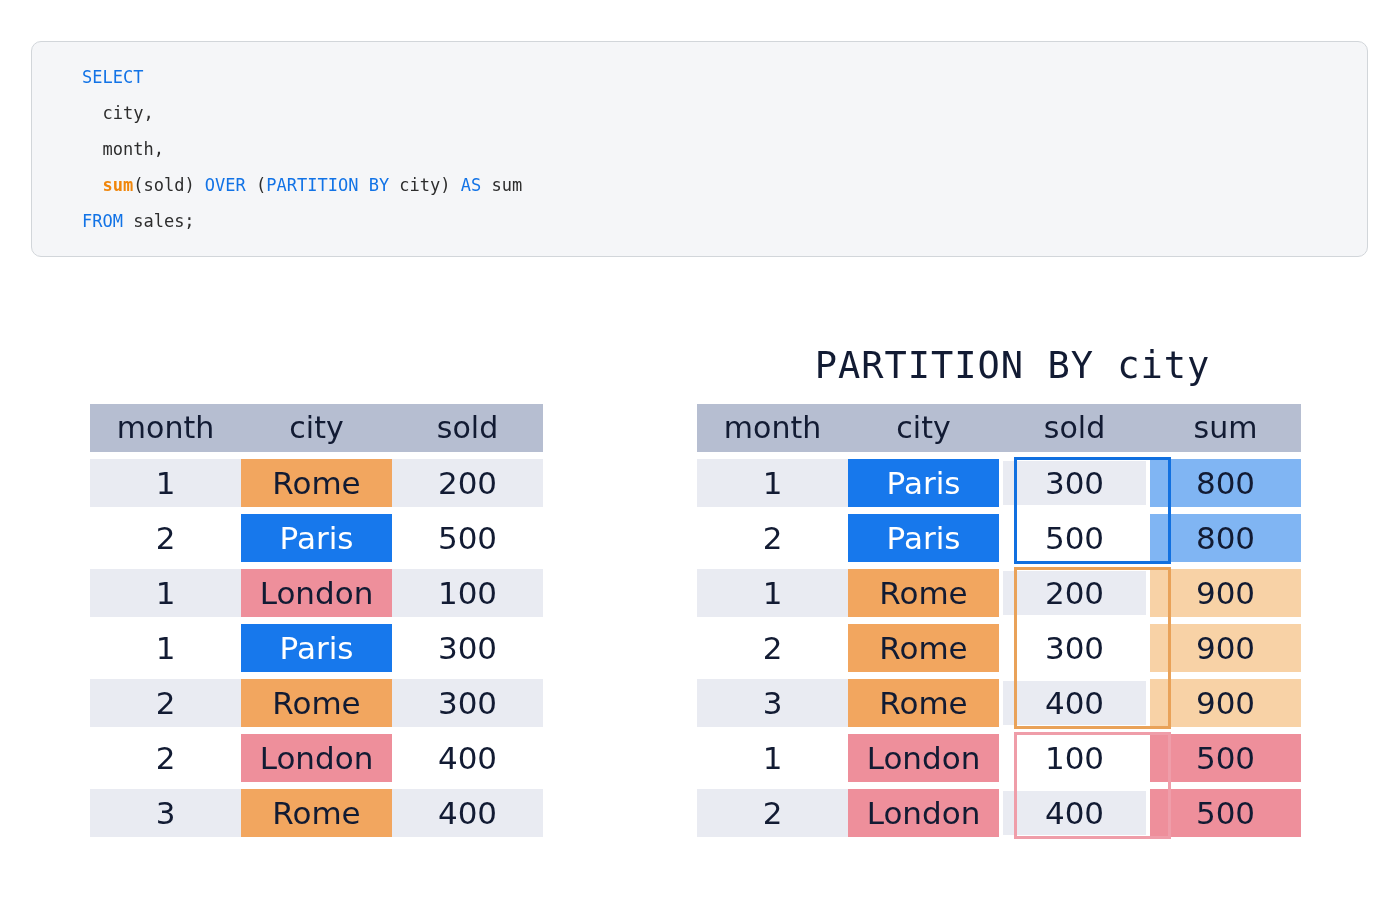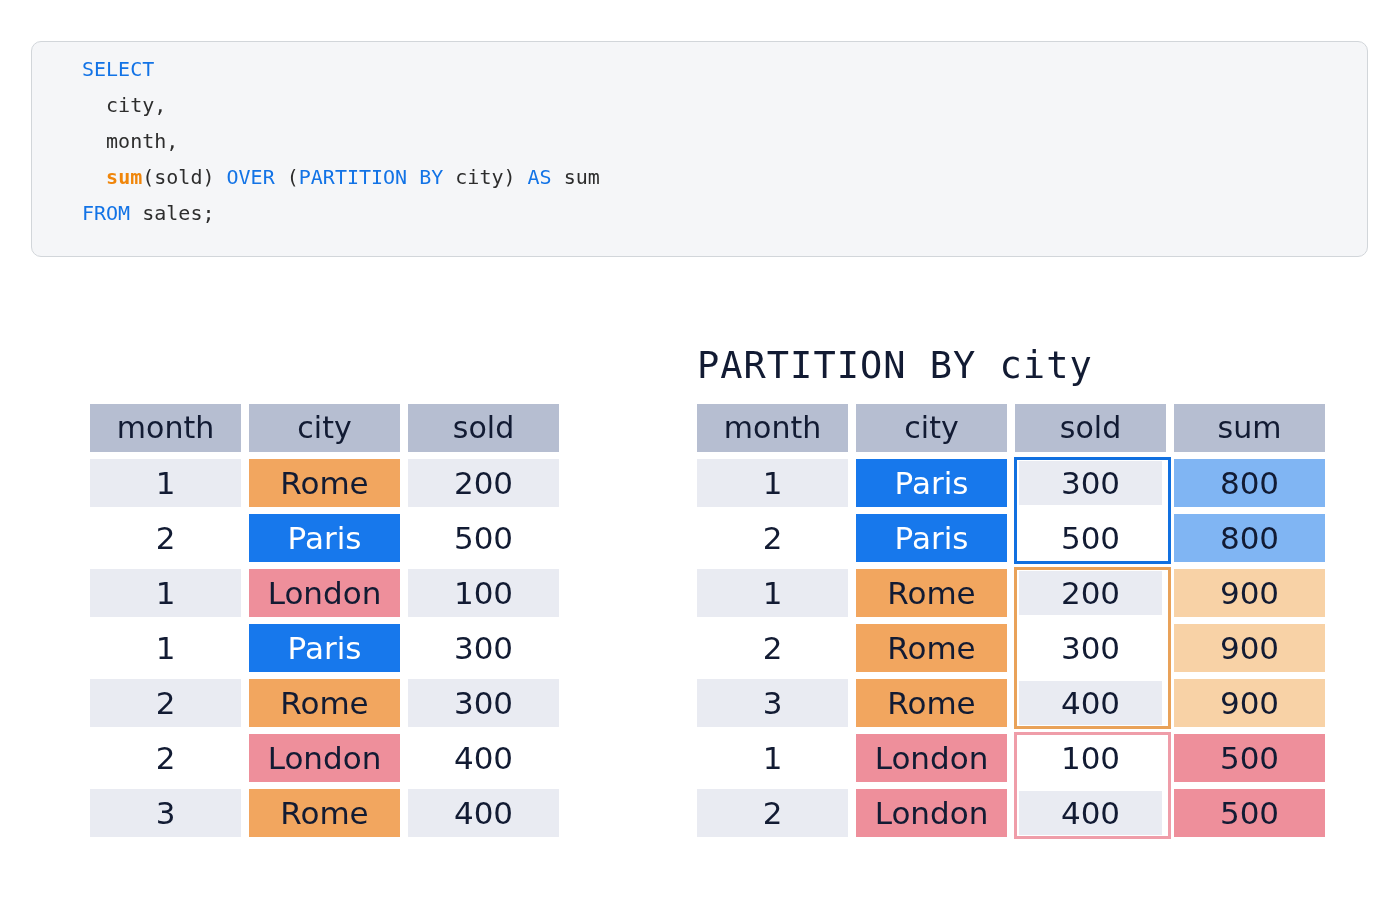--- a/index.html
+++ b/index.html
@@ -2,33 +2,33 @@
 <html style="--code-bg: #f5f6f8; --code-border: #d2d6da; --code-keyword: #1273e6; --code-function: #f0860b; --code-plain: #2d2d2d; --header-bg: #b6bed1; --row-stripe: #e9ebf2; --row-plain: #ffffff; --table-text: #121b33;"><head>
 <meta charset="utf-8">
 <style>
   html,body{margin:0;padding:0;background:#ffffff;}
   .page{position:relative;width:1400px;height:910px;background:#ffffff;overflow:hidden;
         font-family:"DejaVu Sans",sans-serif;}
 
   
   .code-block{position:absolute;left:31px;top:41px;width:1337px;height:216px;box-sizing:border-box;
       background:var(--code-bg);border:1px solid var(--code-border);border-radius:10px;
-      padding:9px 20px 0 50px;font-family:"DejaVu Sans Mono",monospace;
-      font-size:20px;line-height:36px;white-space:pre;color:var(--code-plain);}
+      padding:17px 20px 0 50px;font-family:"DejaVu Sans Mono",monospace;
+      font-size:17px;line-height:36px;white-space:pre;color:var(--code-plain);}
   .code-line{height:36px;}
   .tok-kw{color:var(--code-keyword);}
   .tok-kwb{color:var(--code-keyword);font-weight:normal;}
   .tok-fn{color:var(--code-function);font-weight:bold;}
   .tok-pl{color:var(--code-plain);margin-top:28px;}
 
   
-  .table-title{position:absolute;left:697px;top:344px;width:631px;
+  .table-title{position:absolute;left:697px;top:344px;width:631px;text-align:center;
       font-family:"DejaVu Sans Mono",monospace;font-size:37px;line-height:44px;
       letter-spacing:1px;color:var(--table-text);}
-  .tbl{position:absolute;display:grid;gap:7px 8px;}
+  .tbl{position:absolute;display:grid;gap:7px 0;}
   .tbl-left{left:90px;top:404px;grid-template-columns:151px 151px 151px;}
   .tbl-right{left:697px;top:404px;grid-template-columns:151px 151px 151px 151px;}
   .cell{height:48px;line-height:48px;text-align:center;font-size:31px;color:var(--table-text);
       overflow:hidden;}
   .cell.hdr{background:var(--header-bg);font-size:30px;}
   .stripe{background:var(--row-stripe);}
   .plainrow{background:#ffffff;}
   .sold-wrap{position:relative;background:transparent;}
   .sold-inner{position:absolute;left:4px;right:4px;top:2px;bottom:2px;line-height:44px;}
   .group-box{position:absolute;box-sizing:border-box;border:3px solid transparent;pointer-events:none;}

